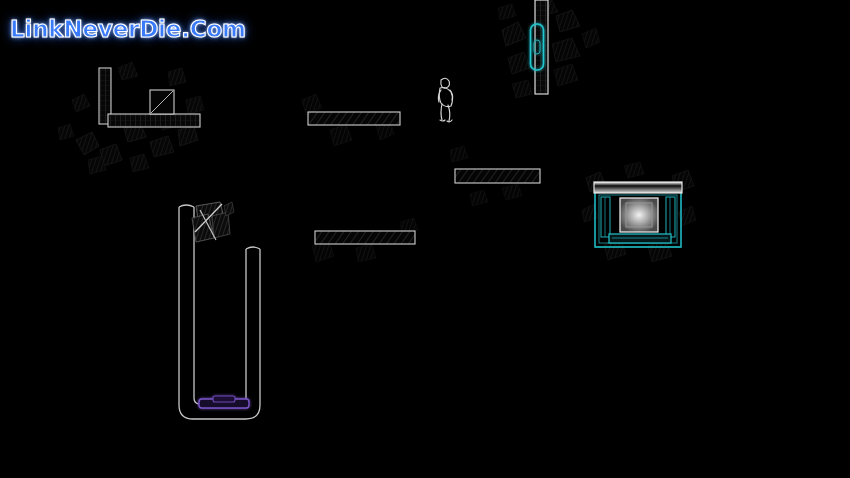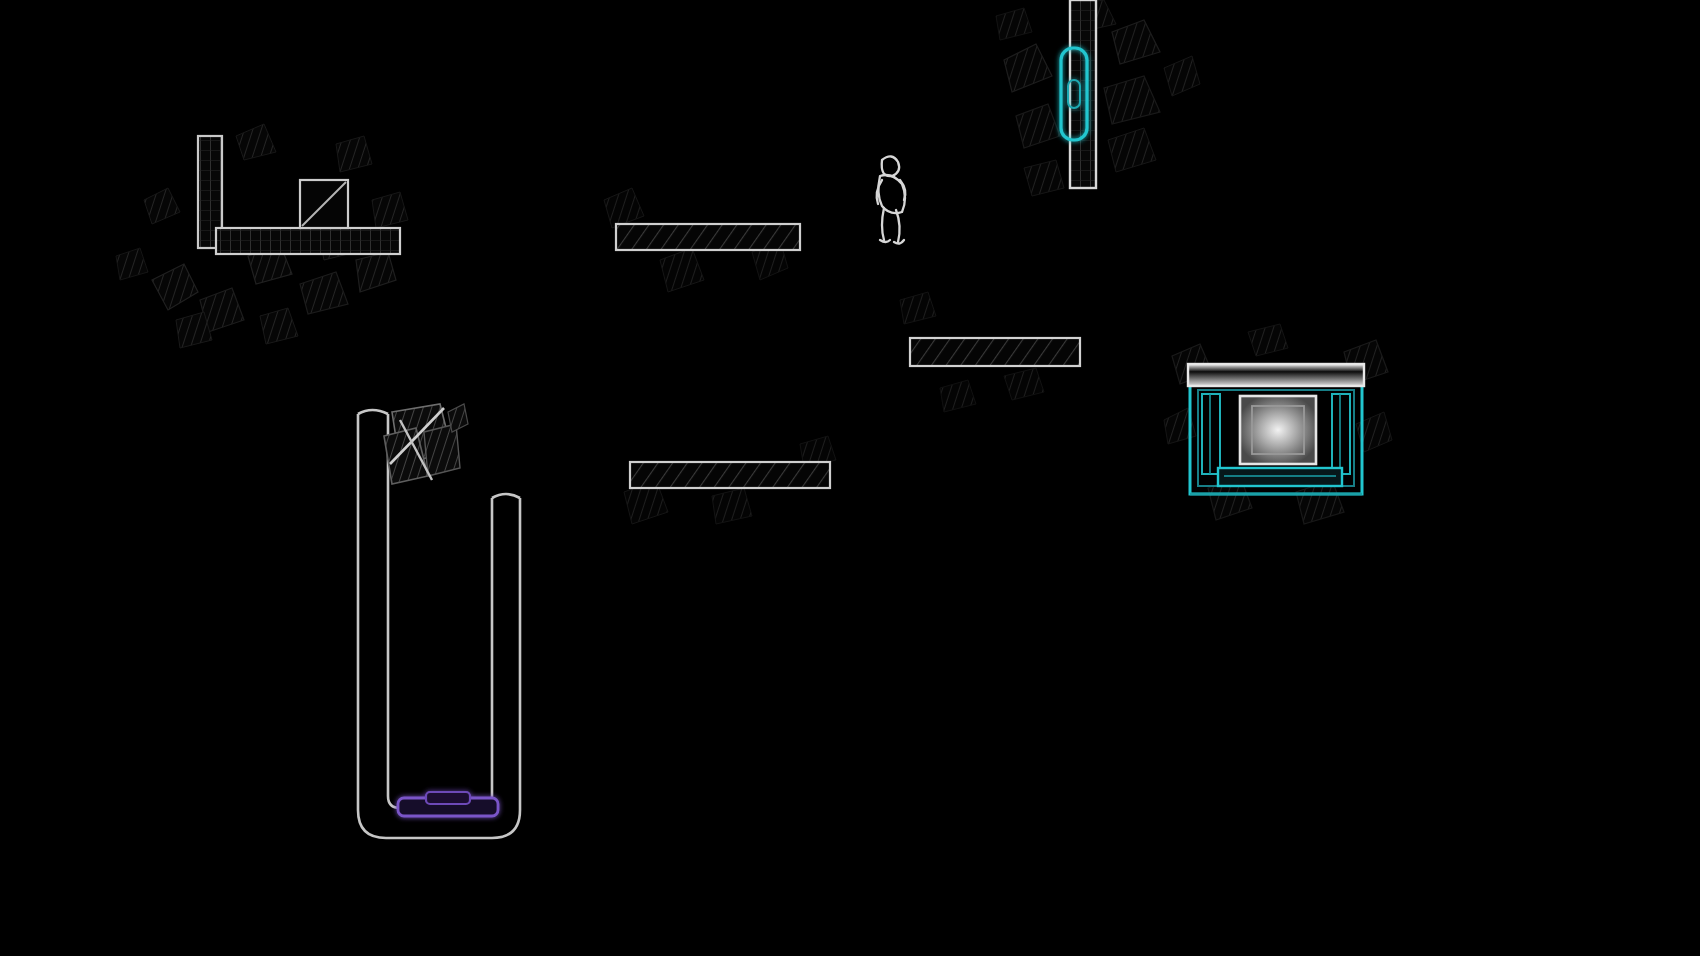--- a/index.html
+++ b/index.html
@@ -242,14 +242,15 @@
       <g>
         <rect x="609" y="234" width="62" height="9" fill="#06181a" stroke="#21c6cf" stroke-width="1.2"></rect>
         <line x1="612" y1="238" x2="668" y2="238" stroke="#1aa1a8" stroke-width="0.8"></line>
       </g>
 
       <line x1="595" y1="247" x2="681" y2="247" stroke="#1aa1a8" stroke-width="1.2"></line>
     </g>
 
   </svg>
 
+  <div id="watermark">LinkNeverDie.Com</div>
 
 </div>
 
 </body></html>

